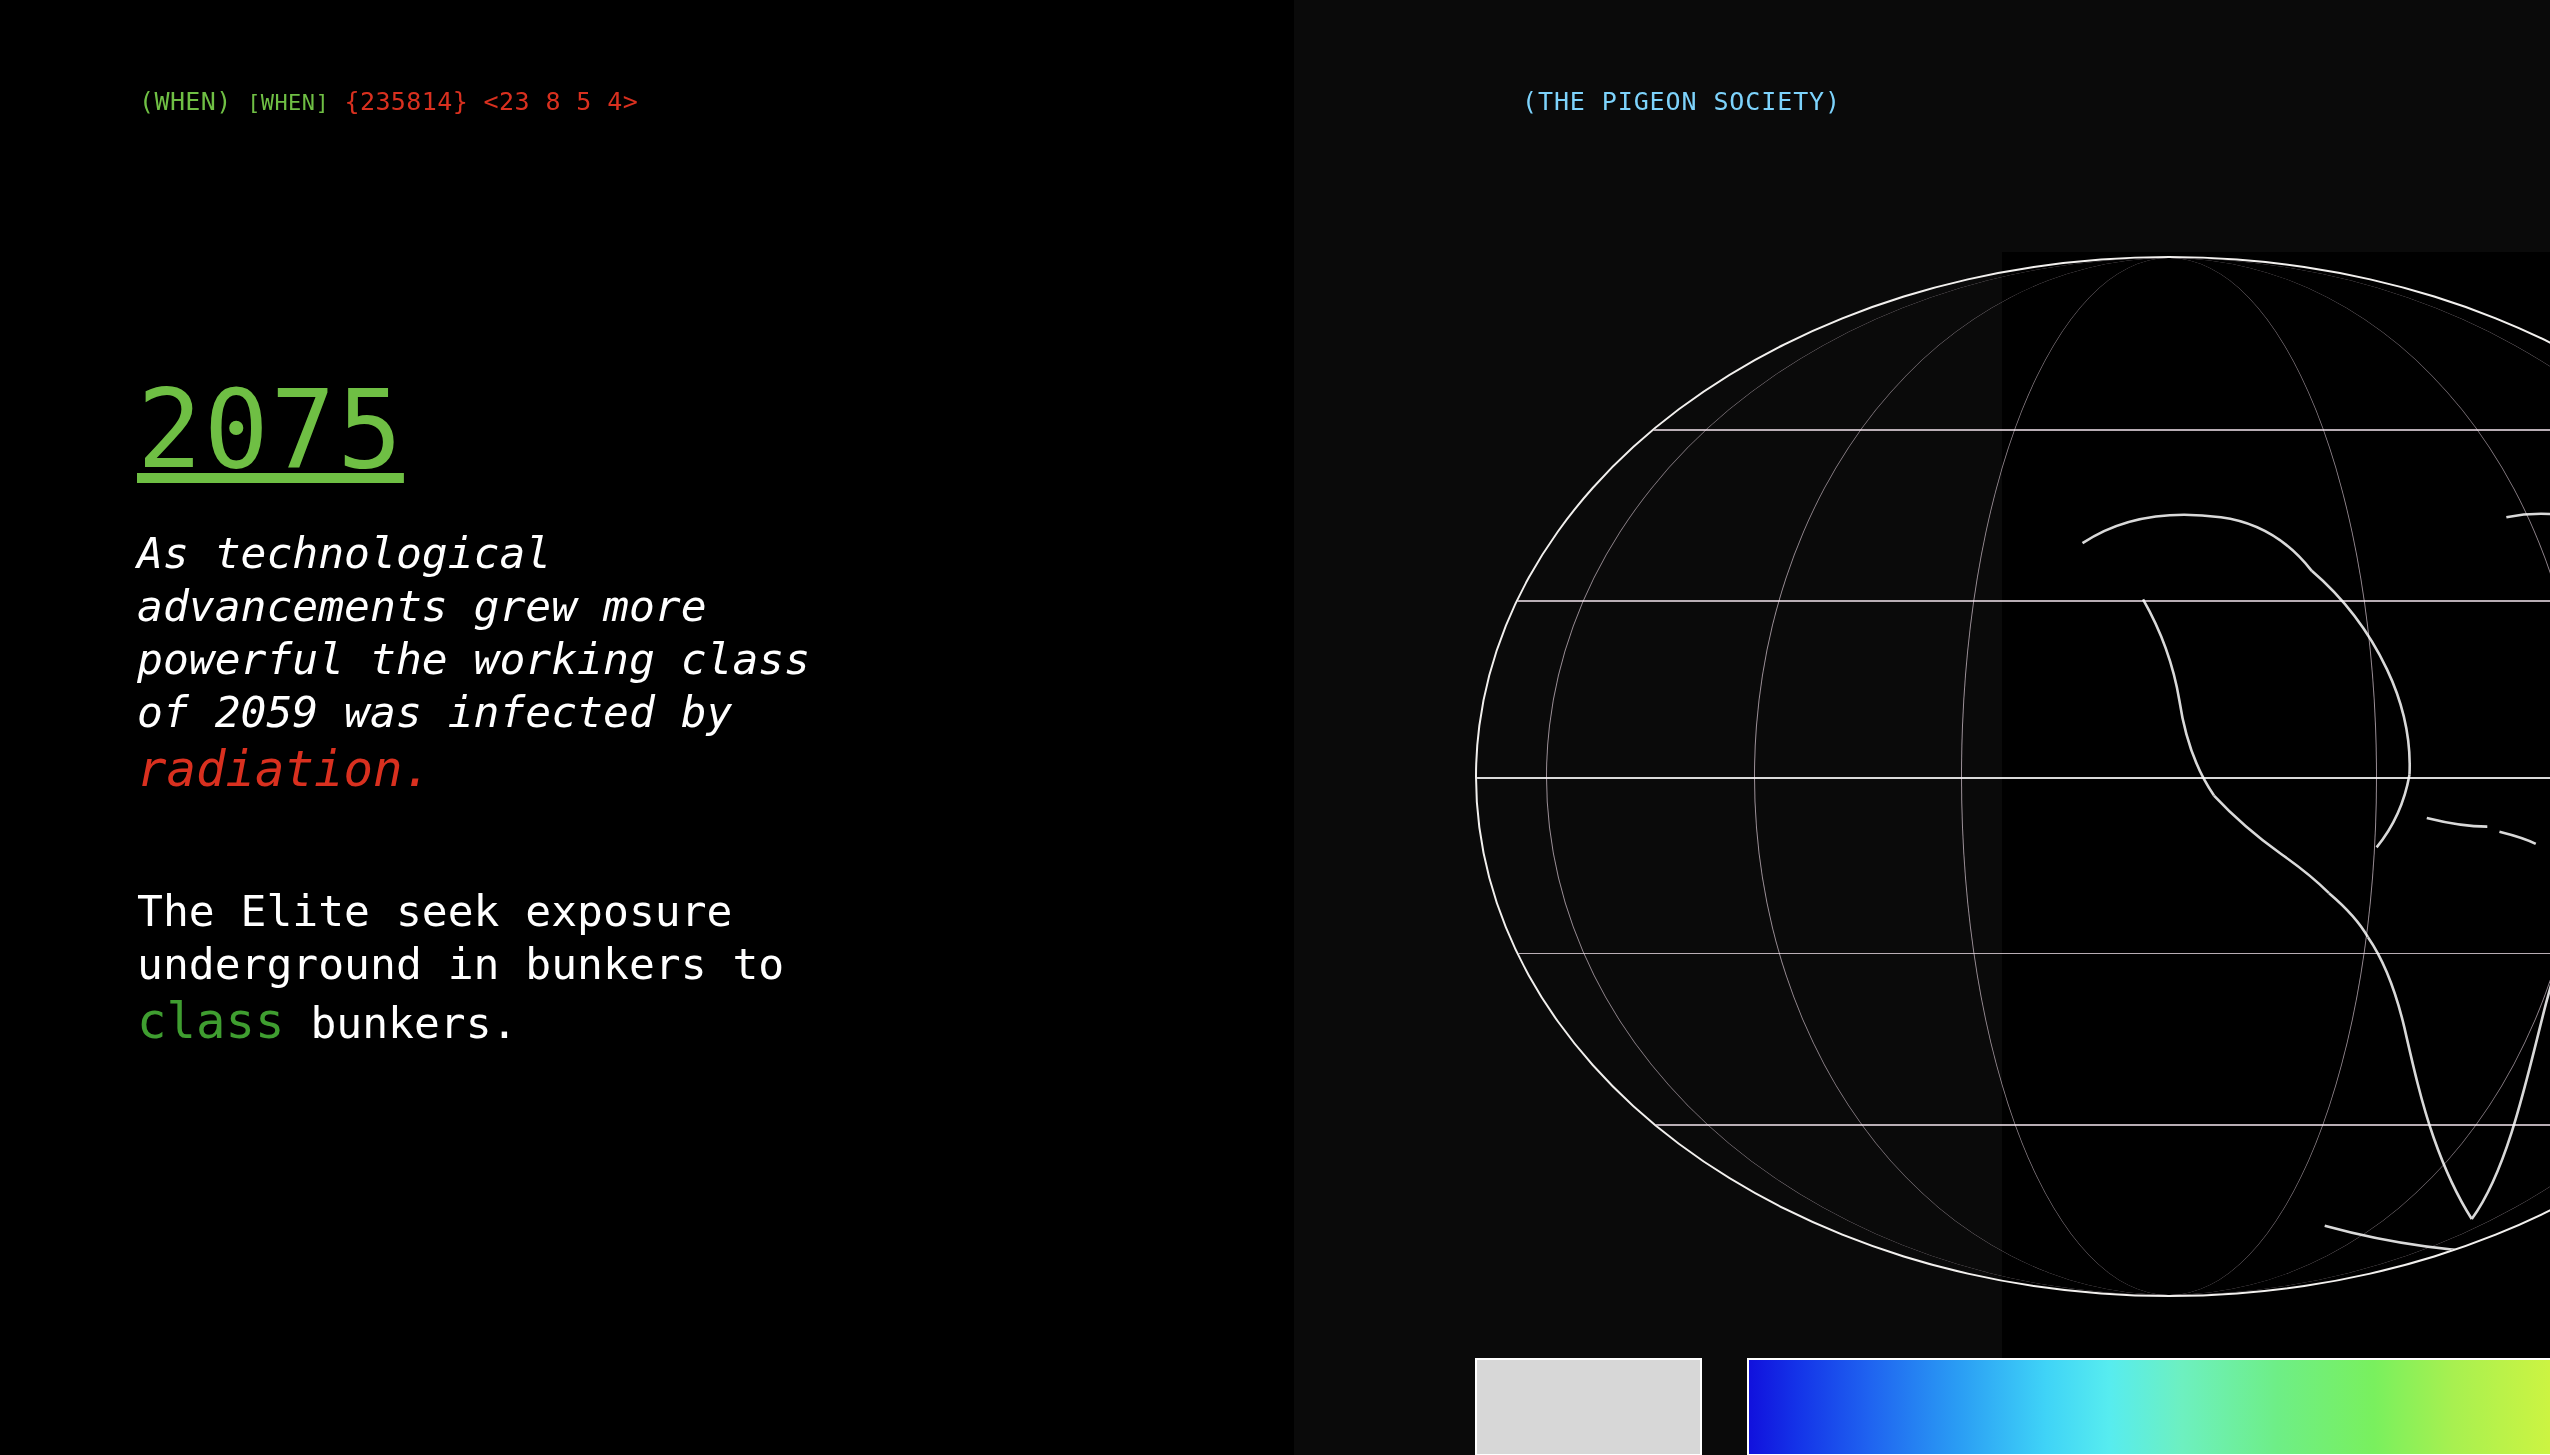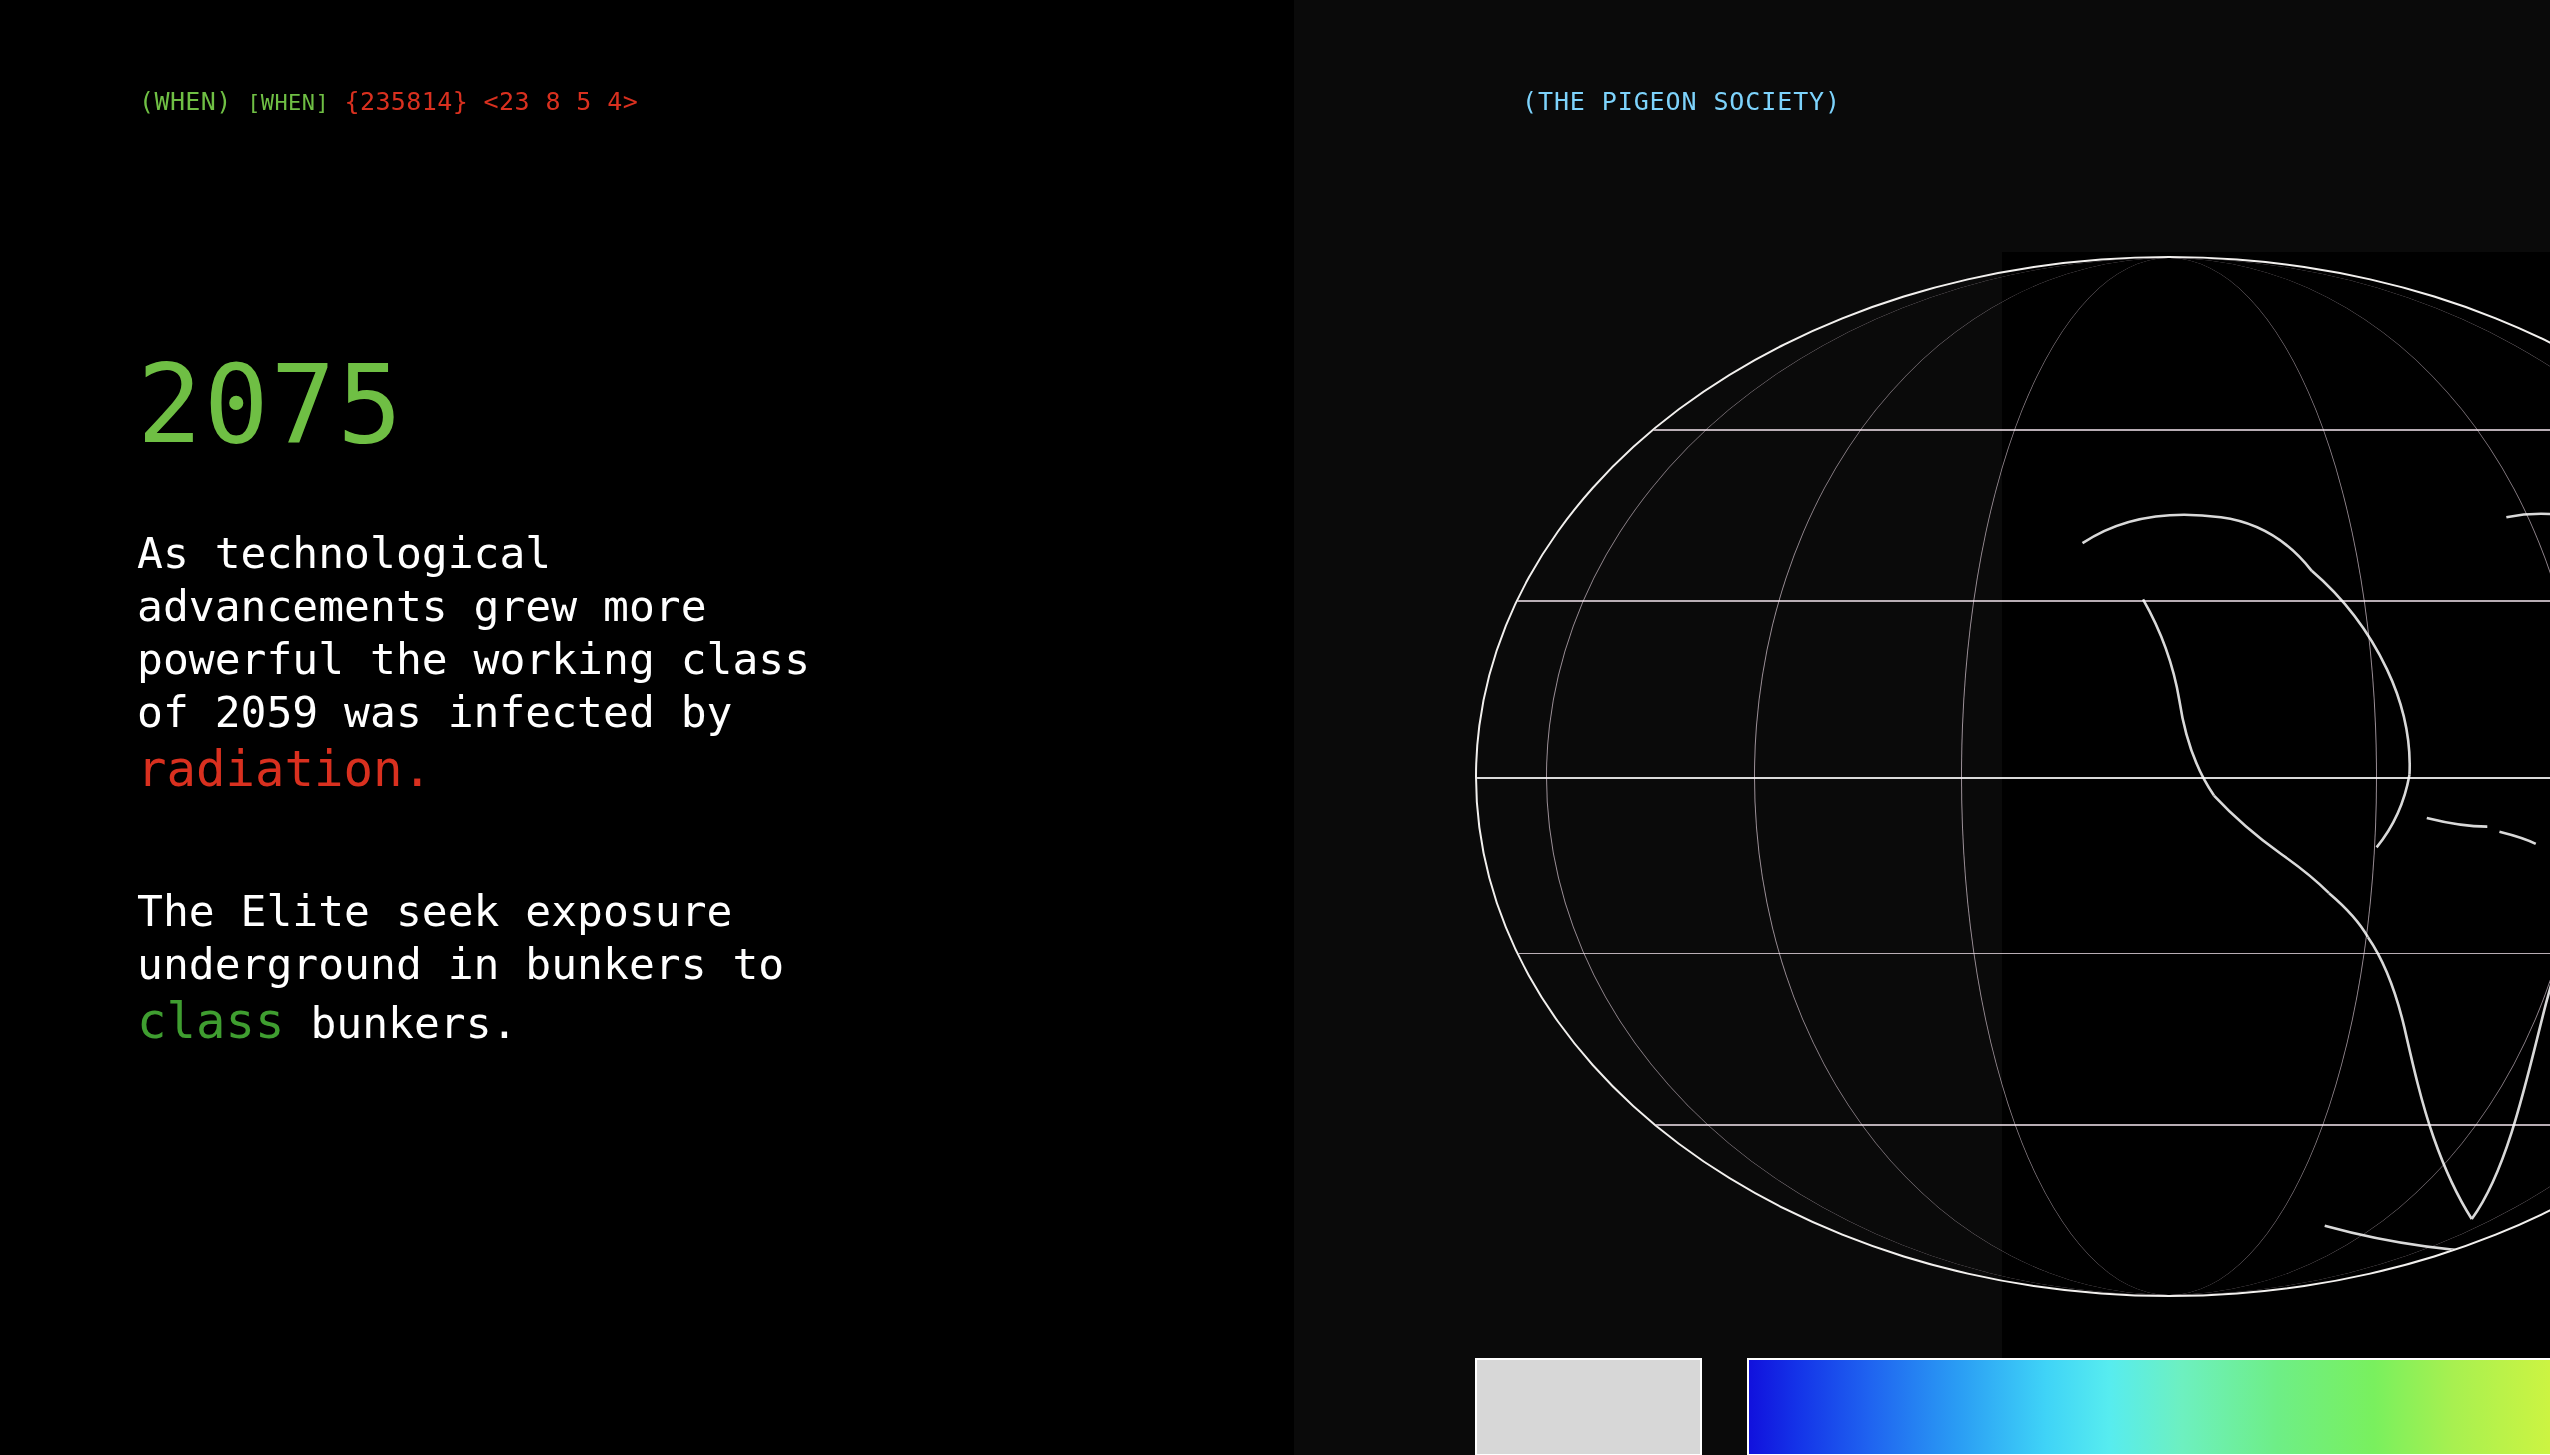--- a/index.html
+++ b/index.html
@@ -18,35 +18,35 @@
   #header-code {
     position:absolute; left:139px; top:87px;
     font-size:25px; letter-spacing:0.4px; white-space:pre;
     font-family:"DejaVu Sans Mono","Liberation Mono",monospace;
   }
   #header-code .g { color:#6fbf44; }
   #header-code .r { color:#d9301f; }
   #header-code .sm { font-size:22px; }
 
   #year-title {
-    position:absolute; left:137px; top:351px;
+    position:absolute; left:137px; top:376px;
     font-size:108px; line-height:1; color:#6fbf44;
     font-family:"DejaVu Sans Mono","Liberation Mono",monospace;
-    font-weight:400; letter-spacing:1.7px;
+    font-weight:400; letter-spacing:1.7px;text-decoration:underline;
   }
 
   .para {
     position:absolute; left:137px;
     width:694px;
     font-size:43px; line-height:53px;
     color:#ffffff;
     font-family:"DejaVu Sans Mono","Liberation Mono",monospace;
     font-weight:400;
   }
-  #para-1 { top:527px; }
+  #para-1 { top:527px;font-style:italic; }
   #para-2 { top:885px; }
   .hl-red   { color:#d9301f; font-size:49px; line-height:61px; }
   .hl-green { color:#3f9e30; font-size:49px; line-height:61px; }
 
   
   #right-panel {
     position:absolute; left:1294px; top:0; width:1256px; height:1456px;
     background:#0a0a0a;
   }
   #society-label {

